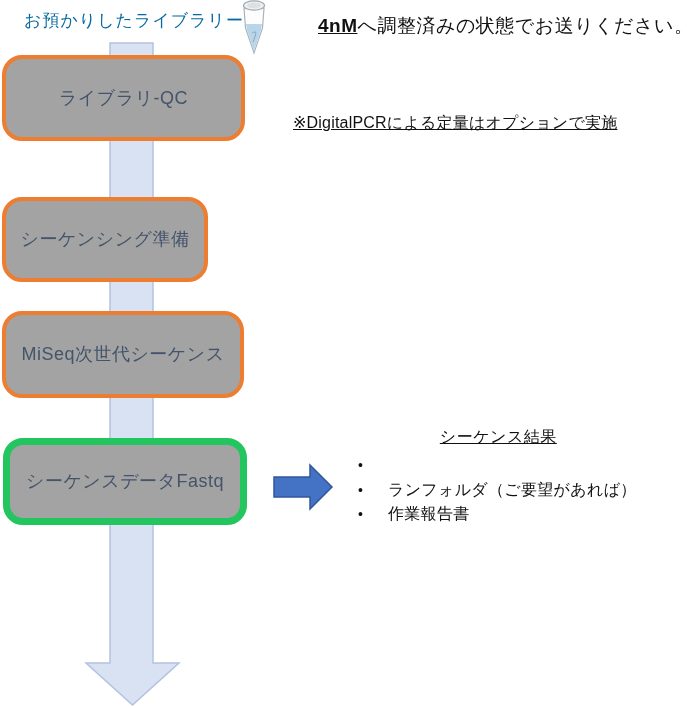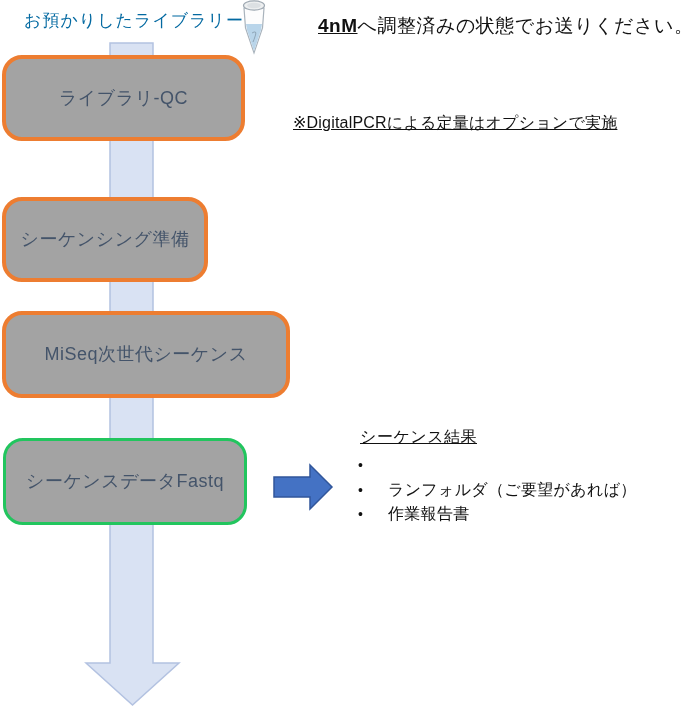--- a/index.html
+++ b/index.html
@@ -25,26 +25,26 @@
   }
   .box{
     position:absolute;z-index:2;box-sizing:border-box;
     background:#a3a3a3;border:4px solid #ED7D31;border-radius:20px;
     display:flex;flex-direction:column;align-items:center;justify-content:center;
     color:#44546A;font-size:18px;letter-spacing:0.5px;text-align:center;
     line-height:25px;white-space:nowrap;
   }
   .box1{left:2px;top:55px;width:243px;height:86px;}
   .box2{left:2px;top:185px;width:206px;height:85px;margin-top:12px;}
-  .box3{left:2px;top:311px;width:288px;height:87px;}
-  .box4{left:3px;top:438px;width:244px;height:87px;border:3px solid #22c55e;}
+  .box3{left:2px;top:311px;width:242px;height:87px;}
+  .box4{left:3px;top:438px;width:244px;height:87px;border:7px solid #22c55e;}
   .results{position:absolute;left:358px;top:427px;z-index:3;color:#111;}
   .results-heading{
     font-size:16px;text-decoration:underline;letter-spacing:0.5px;
-    margin-left:2px;margin-bottom:6px;white-space:nowrap;
+    margin-left:2px;margin-bottom:6px;white-space:nowrap;text-align:center;
   }
   .results ul{list-style:none;margin:0;padding:0;}
   .results li{
     display:flex;align-items:baseline;font-size:16px;line-height:23.5px;
     letter-spacing:0.3px;white-space:nowrap;
   }
   .results .bullet{width:16px;margin-right:14px;font-size:14px;flex:none;}
 </style>
 </head>
 <body>

